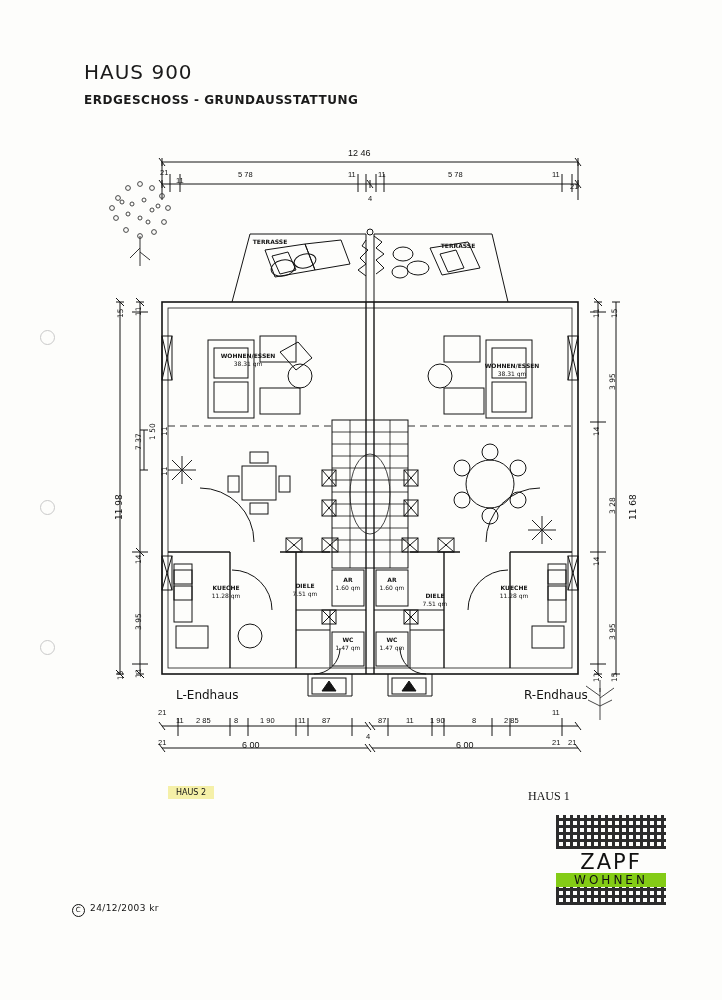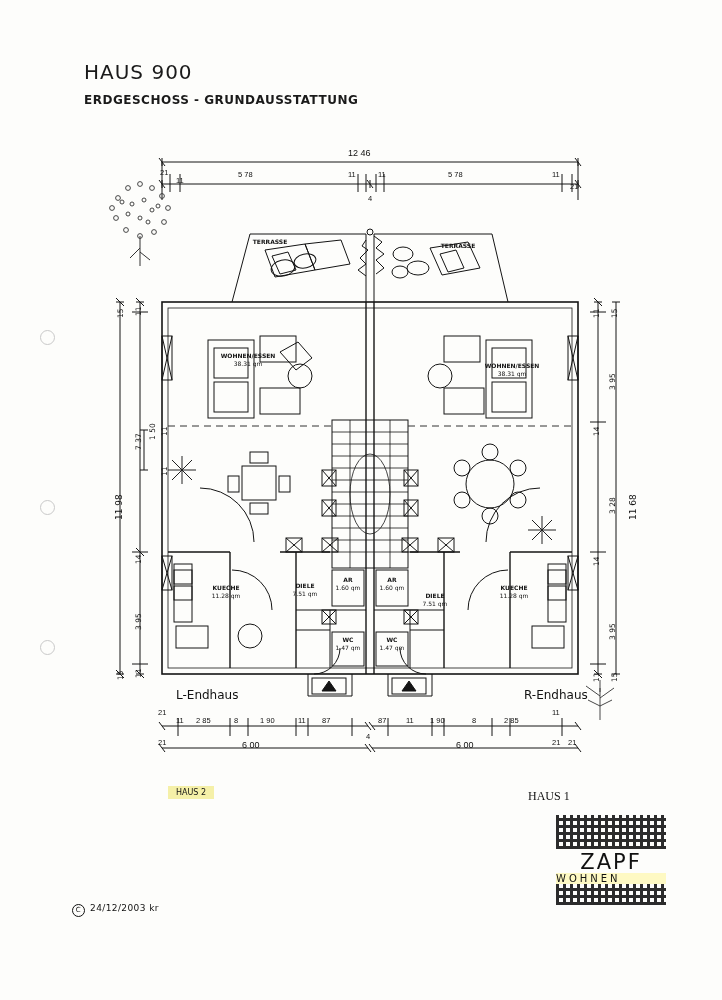--- a/index.html
+++ b/index.html
@@ -94,22 +94,22 @@
       repeating-linear-gradient(0deg,#1b1b1b 0 3px,transparent 3px 7px),
       repeating-linear-gradient(90deg,#1b1b1b 0 3px,transparent 3px 7px);
     opacity:.92;
   }
   .logo .zapf{
     position:absolute;left:0;right:0;top:34px;text-align:center;
     font-size:21px;font-weight:normal;letter-spacing:2px;color:#111;
     background:#fdfdfb;padding:1px 0 0 0;
   }
   .logo .wohnen{
-    position:absolute;left:0;right:0;top:58px;text-align:left;
-    font-size:10px;letter-spacing:3px;color:#111;background:#fef9c3;
+    position:absolute;left:0;right:0;top:58px;text-align:center;
+    font-size:12px;letter-spacing:3px;color:#111;background:#84cc16;
   }
 
   .copy{
     position:absolute;left:72px;top:903px;font-size:9px;color:#111;
     letter-spacing:.4px;
   }
   .copy .c{
     display:inline-block;width:11px;height:11px;border:1px solid #111;
     border-radius:50%;font-size:7px;line-height:11px;text-align:center;
     margin-right:5px;vertical-align:-1px;

